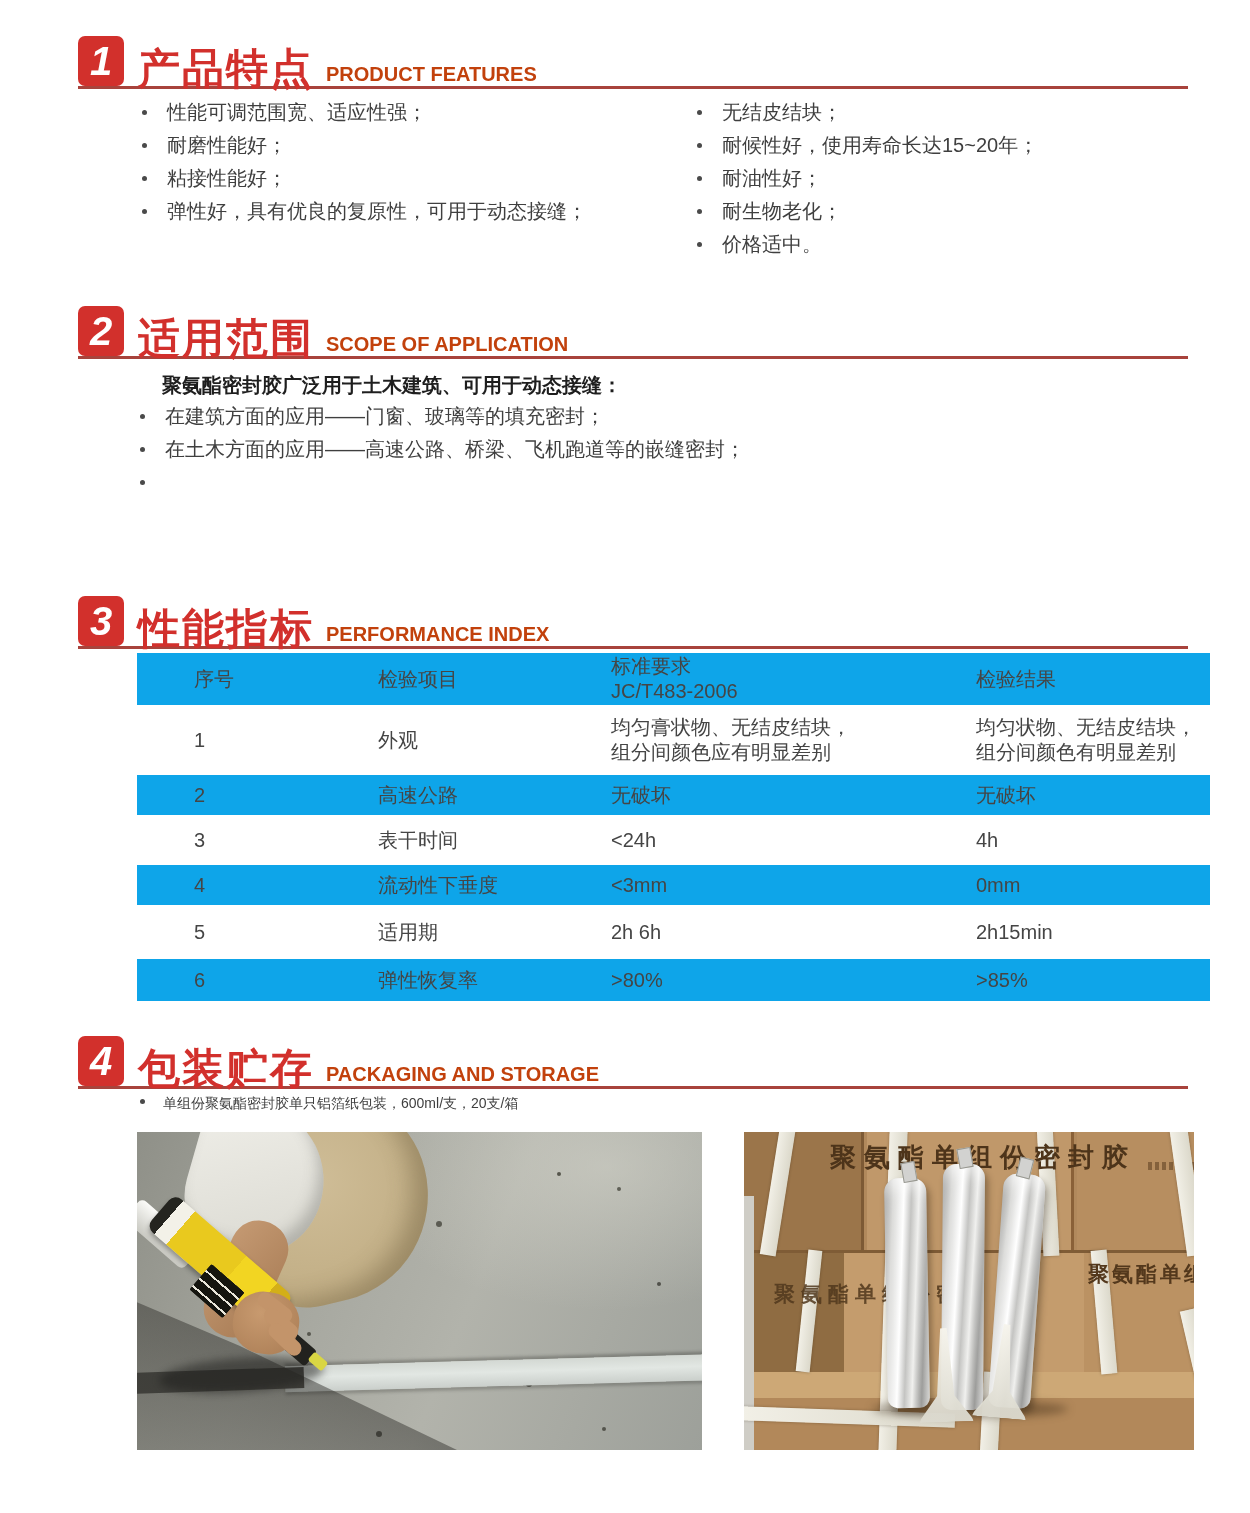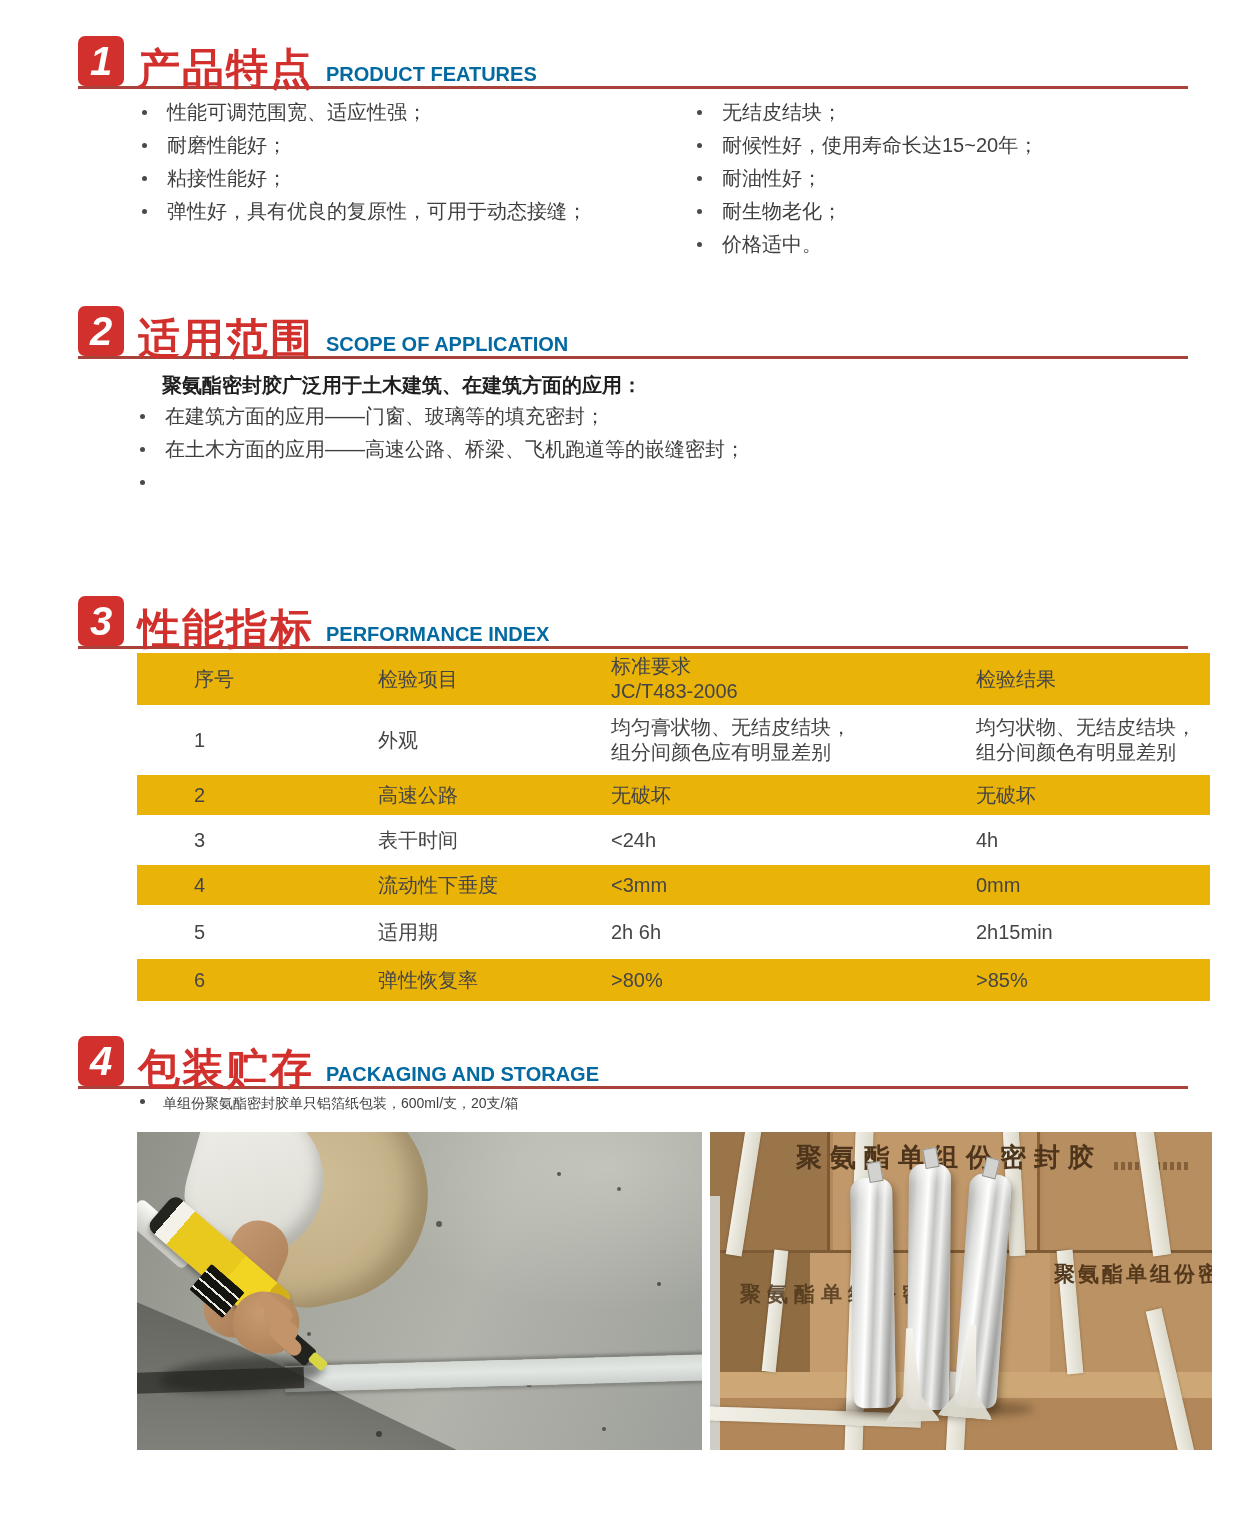--- a/index.html
+++ b/index.html
@@ -6,52 +6,52 @@
   .page{position:relative;width:1250px;height:1513px;background:#ffffff;overflow:hidden;
         font-family:"Liberation Sans","DejaVu Sans",sans-serif;color:#3f3f3f;}
 
   
   .sec{position:absolute;left:78px;width:1110px;height:56px;display:flex;align-items:flex-end;
        border-bottom:3px solid #a8433c;box-sizing:border-box;padding-bottom:0;}
   .sec .num{width:46px;height:50px;background:#d2302c;border-radius:7px;color:#fff;
             font-size:40px;font-weight:bold;font-style:italic;display:flex;align-items:center;
             justify-content:center;line-height:1;flex:0 0 auto;}
   .sec .zh{margin:0 0 -4px 14px;font-size:42px;font-weight:bold;color:#d2302c;line-height:1;letter-spacing:2px;}
-  .sec .en{margin:12px 0 2px 12px;font-size:20px;font-weight:bold;color:#0369a1;line-height:1;}
+  .sec .en{margin:12px 0 2px 12px;font-size:20px;font-weight:bold;color:#c2410c;line-height:1;}
 
   
   .blist{position:absolute;list-style:none;margin:0;padding:0;font-size:20px;color:#3f3f3f;}
   .blist li{position:relative;height:33px;line-height:33px;padding-left:27px;white-space:nowrap;}
   .dot{position:absolute;left:2px;top:14px;width:5px;height:5px;border-radius:50%;background:#4a4a4a;}
 
   .scope-intro{position:absolute;left:162px;top:372px;font-size:20px;font-weight:bold;color:#1e1e1e;white-space:nowrap;}
   .scope-para{position:absolute;left:162px;top:503px;width:1040px;font-size:20px;font-weight:bold;
               color:#1e1e1e;line-height:31px;text-align:justify;}
 
   
   .ptable{position:absolute;left:137px;top:653px;width:1073px;border-collapse:collapse;table-layout:fixed;
           font-size:20px;color:#454545;}
   .ptable td,.ptable th{font-weight:normal;text-align:left;vertical-align:middle;padding:0 8px 0 57px;
           line-height:25px;}
-  .gray{background:#eab308;margin-left:20px;}
+  .gray{background:#0ea5e9;margin-left:20px;}
   .hrow{height:52px;}
   .r-tall{height:70px;}
   .r-s{height:40px;}
   .r-m{height:50px;}
   .r-l{height:54px;}
   .r-ml{height:42px;}
   .preline{white-space:pre-line;}
 
   .pack-note{position:absolute;left:140px;top:1087px;font-size:14px;color:#3f3f3f;height:33px;line-height:33px;}
 
   
   .photo{position:absolute;top:1132px;height:318px;overflow:hidden;}
   .photo *{position:absolute;}
   .ph-left{left:137px;width:565px;background:linear-gradient(112deg,#8f9088 0%,#a5a69e 30%,#b2b3ab 58%,#9da09a 100%);}
-  .ph-right{left:710px;width:502px;background:#b1895c;}
+  .ph-right{left:744px;width:450px;background:#b1895c;}
 
   
   .pl-light{left:35%;top:-10%;width:80%;height:70%;background:radial-gradient(ellipse at 60% 30%,rgba(214,214,204,.55),rgba(214,214,204,0) 65%);}
   .pebbles{left:420px;top:40px;width:4px;height:4px;border-radius:50%;background:#55554c;
      box-shadow:-120px 50px 0 1px #5b5b52,100px 110px 0 0 #50504a,-30px 210px 0 1px #5b5b52,
      45px 255px 0 0 #54544c,-180px 260px 0 1px #4f4f48,-330px 20px 0 0 #5b5b52,60px 15px 0 0 #5f5f56,
      -250px 160px 0 0 #57574e,110px 190px 0 1px #52524b;}
   .joint-fill{left:148px;top:228px;width:440px;height:26px;background:linear-gradient(#d3d8d3,#e2e7e3 45%,#caCFcb);
      transform:rotate(-1.6deg);box-shadow:0 -3px 3px rgba(40,40,36,.3),0 3px 3px rgba(40,40,36,.25);}
   .joint-dark{left:-8px;top:238px;width:175px;height:21px;background:#4b4b46;transform:rotate(-2deg);}
@@ -149,21 +149,21 @@
     <li><span class="dot"></span><span>耐生物老化；</span></li>
     <li><span class="dot"></span><span>价格适中。</span></li>
   </ul>
 
   <header class="sec" style="top:303px;">
     <div class="num">2</div>
     <h2 class="zh">适用范围</h2>
     <span class="en">SCOPE OF APPLICATION</span>
   </header>
 
-  <div class="scope-intro">聚氨酯密封胶广泛用于土木建筑、在建筑方面的应用：</div>
+  <div class="scope-intro">聚氨酯密封胶广泛用于土木建筑、可用于动态接缝：</div>
   <ul class="blist" style="left:138px;top:400px;">
     <li><span class="dot"></span><span>在建筑方面的应用——门窗、玻璃等的填充密封；</span></li>
     <li><span class="dot"></span><span>在土木方面的应用——高速公路、桥梁、飞机跑道等的嵌缝密封；</span></li>
     <li><span class="dot"></span></li>
   </ul>
 
   <header class="sec" style="top:593px;">
     <div class="num">3</div>
     <h2 class="zh">性能指标</h2>
     <span class="en">PERFORMANCE INDEX</span>

